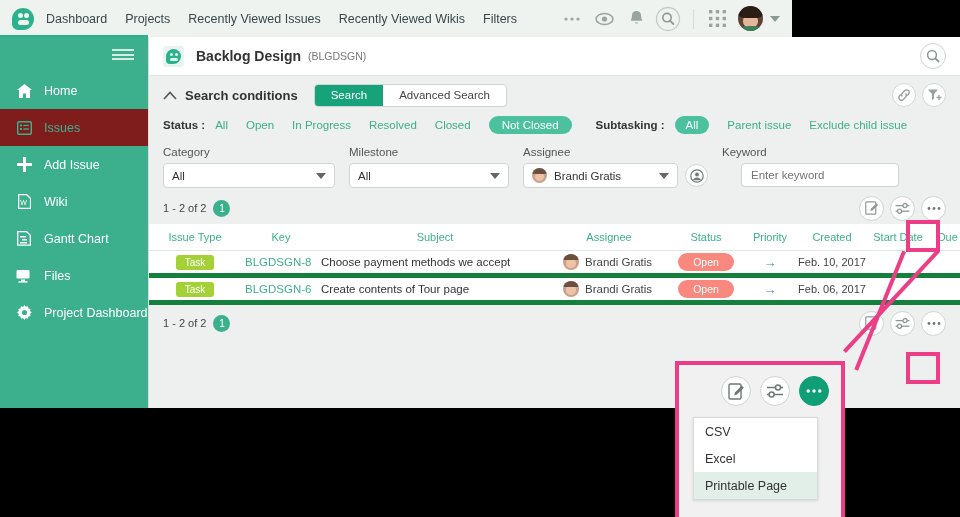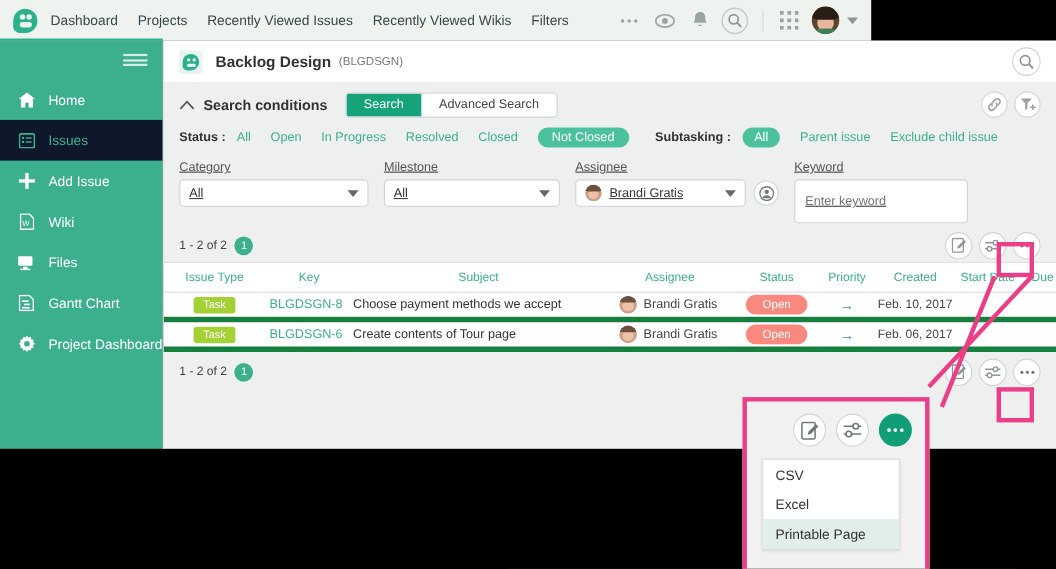--- a/index.html
+++ b/index.html
@@ -32,21 +32,21 @@
            border-top:6px solid #8c9a96; margin:0 12px 0 7px; flex:none; }
   .topnav-underline { position:absolute; left:0; top:35px; width:148px; height:2px; background:#2bb28d; }
 
   
   .sidebar { position:absolute; left:0; top:37px; width:148px; height:371px; background:#3cb08d; }
   .burger { height:35px; display:flex; align-items:center; justify-content:flex-end; padding-right:14px; }
   .burger span { display:block; width:22px; height:2px; background:#d6ece4; margin:2.5px 0; }
   .snav { display:block; }
   .sitem { height:37px; display:flex; align-items:center; padding-left:14px; color:#fff;
            font-size:12.5px; cursor:pointer; }
-  .sitem.active { background:#0f172a; color:#3cb08d; }
+  .sitem.active { background:#7f1d1d; color:#3cb08d; }
   .sico { width:20px; height:18px; margin-right:10px; display:flex; align-items:center; justify-content:center; flex:none; }
   .sico svg { display:block; }
 
   
   .main { position:absolute; left:148px; top:37px; width:812px; height:371px; background:#eef0ef;
           border-left:1px solid #dcdedd; }
 
   .projhdr { height:39px; background:#fff; border-bottom:1px solid #e2e4e3;
              display:flex; align-items:center; padding-left:14px; }
   .plogo { width:21px; height:21px; background:#e7f4ef; border-radius:3px; margin-right:12px;
@@ -70,33 +70,33 @@
   .hicons { margin-left:auto; display:flex; gap:6px; }
   .circbtn { width:24px; height:24px; border-radius:50%; border:1px solid #d2d6d4; background:#fff;
              display:flex; align-items:center; justify-content:center; color:#98a2a0; }
 
   .statusrow { display:flex; align-items:center; padding:0 14px; height:22px; font-size:11.5px; }
   .slabel { color:#333; font-weight:bold; margin-right:10px; }
   .sopt { color:#3cb08d; margin-right:18px; cursor:pointer; }
   .sopt.pill { background:#4cc19d; color:#fff; border-radius:11px; padding:3px 13px; margin-right:18px; }
   .sopt.pill.sm { padding:3px 11px; }
 
-  .fields { display:flex; padding:10px 14px 0 14px; gap:14px;text-decoration:underline; }
+  .fields { display:flex; padding:10px 14px 0 14px; gap:14px; }
   .field { display:flex; flex-direction:column; }
   .flabel { font-size:11.5px; color:#555; margin-bottom:5px; }
   .select { height:25px; border:1px solid #cfd4d2; border-radius:4px; background:#fff;
             display:flex; align-items:center; padding:0 8px; font-size:11.5px; color:#333; position:relative; }
   .select .dc { position:absolute; right:8px; width:0;height:0;border-left:5px solid transparent;
                 border-right:5px solid transparent;border-top:6px solid #666; }
   .mini-av { width:15px; height:15px; border-radius:50%; background:#caa08c; margin-right:7px; flex:none;
              position:relative; overflow:hidden; }
   .mini-av .h { position:absolute; inset:0 0 auto 0; height:40%; background:#6b5040; border-radius:50% 50% 20% 20%; }
   .mini-av .f { position:absolute; left:18%; top:28%; width:64%; height:62%; background:#edc2a6; border-radius:45%; }
-  .inputbox { height:40px; border:1px solid #cfd4d2; border-radius:4px; background:#fff;
-              display:flex; align-items:center; padding:0 9px; font-size:11.5px; color:#9aa0a0; }
+  .inputbox { height:24px; border:1px solid #cfd4d2; border-radius:4px; background:#fff;
+              display:flex; align-items:center; padding:0 9px; font-size:11.5px; color:#9aa0a0;margin-left:19px; }
   .roundbtn { width:23px; height:23px; border-radius:50%; border:1px solid #cfd4d2; background:#fff;
               display:flex; align-items:center; justify-content:center; align-self:flex-end;
               margin-bottom:1px; color:#6f7b78; }
 
   .countrow { display:flex; align-items:center; padding:0 14px; height:32px; margin-top:4px; }
   .cnt { font-size:11px; color:#444; }
   .pagebadge { width:17px; height:17px; border-radius:50%; background:#3cb08d; color:#fff; font-size:10px;
                display:flex; align-items:center; justify-content:center; margin-left:7px; }
   .tbtns { margin-left:auto; display:flex; gap:6px; align-items:center; }
   .tbtn { width:25px; height:25px; border-radius:50%; border:1px solid #cfd4d2; background:#fff;
@@ -264,39 +264,39 @@
           <svg width="13" height="15" viewBox="0 0 13 15">
               <path d="M0.6 0.6h8l4 4v9.8H0.6z" fill="none" stroke="#fff" stroke-width="1.4"></path>
               <text x="2.3" y="11" font-size="7" fill="#fff" font-family="sans-serif">W</text>
             </svg>
         </span>
         <span>Wiki</span>
       </div>
 
       <div class="sitem">
         <span class="sico">
-          <svg width="16" height="14" viewBox="0 0 16 14">
-              <rect x="0.5" y="1" width="13" height="8.5" rx="1" fill="#fff"></rect>
-              <rect x="5" y="10.5" width="4" height="2" fill="#fff"></rect>
-              <rect x="2.5" y="12.2" width="9" height="1.4" fill="#fff"></rect>
-            </svg>
-        </span>
-        <span>Files</span>
-      </div>
-
-      <div class="sitem">
-        <span class="sico">
           <svg width="14" height="15" viewBox="0 0 14 15">
               <path d="M0.7 0.7h9l3.6 3.6v9.9H0.7z" fill="none" stroke="#fff" stroke-width="1.3"></path>
               <rect x="3" y="5" width="6" height="1.5" fill="#fff"></rect>
               <rect x="5" y="8" width="5" height="1.5" fill="#fff"></rect>
               <rect x="3" y="11" width="7" height="1.5" fill="#fff"></rect>
             </svg>
         </span>
         <span>Gantt Chart</span>
+      </div>
+
+      <div class="sitem">
+        <span class="sico">
+          <svg width="16" height="14" viewBox="0 0 16 14">
+              <rect x="0.5" y="1" width="13" height="8.5" rx="1" fill="#fff"></rect>
+              <rect x="5" y="10.5" width="4" height="2" fill="#fff"></rect>
+              <rect x="2.5" y="12.2" width="9" height="1.4" fill="#fff"></rect>
+            </svg>
+        </span>
+        <span>Files</span>
       </div>
 
       <div class="sitem">
         <span class="sico">
           <svg width="15" height="15" viewBox="0 0 15 15">
               <path d="M7.5 0l1.3 1.8 2.1-.6.5 2.2 2.2.5-.6 2.1L14.7 7.5l-1.7 1.4.6 2.1-2.2.5-.5 2.2-2.1-.6L7.5 15l-1.4-1.9-2.1.6-.5-2.2-2.2-.5.6-2.1L0 7.5l1.9-1.4-.6-2.1 2.2-.5.5-2.2 2.1.6z" fill="#fff"></path>
               <circle cx="7.5" cy="7.5" r="2.6" fill="#3cb08d"></circle>
             </svg>
         </span>
         <span>Project Dashboard</span>

